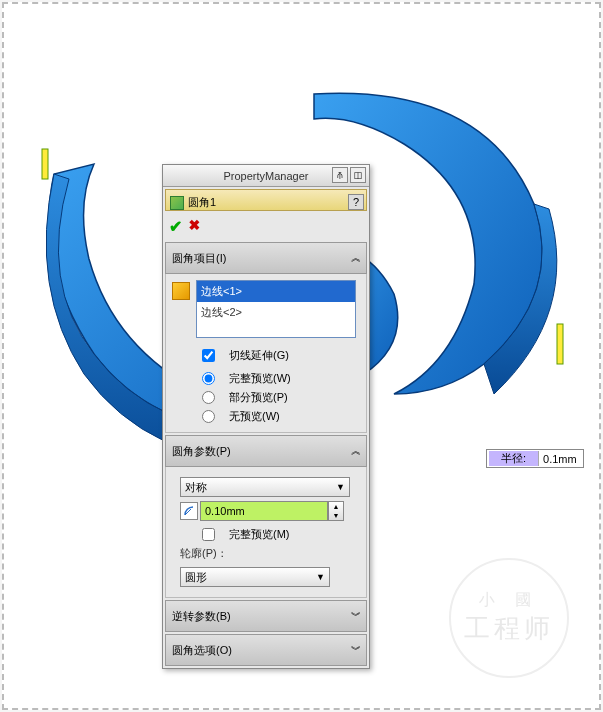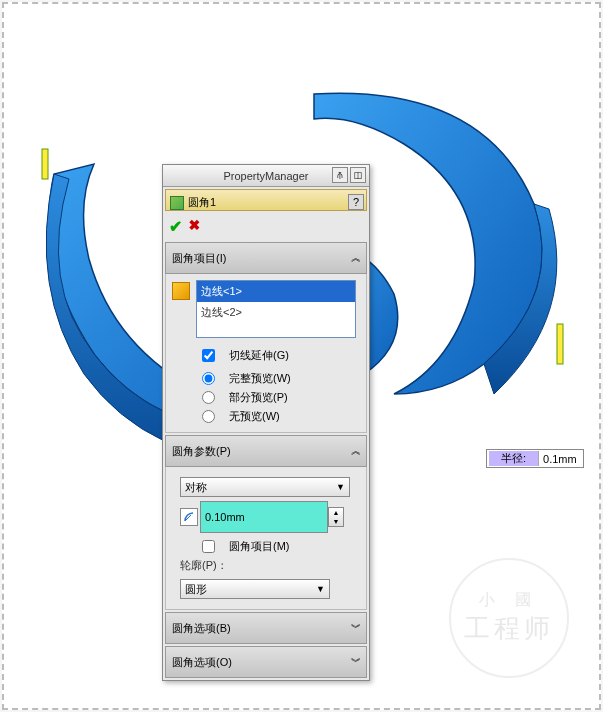--- a/index.html
+++ b/index.html
@@ -24,21 +24,21 @@
 .listbox{background:#fff;border:1px solid #6a8ec0;margin-left:24px;width:160px;height:58px}
 .lrow{padding:3px 4px;color:#333}
 .lrow.sel{background:#2169cf;color:#fff}
 .cubeico{width:18px;height:18px;background:linear-gradient(135deg,#ffcc33,#e69900);border:1px solid #b87700;position:absolute;margin-top:2px}
 .opt{display:flex;align-items:center;padding:2px 4px 2px 30px;gap:12px}
 .opt input{margin-right:2px}
 .dd{width:170px;height:20px;border:1px solid #888;background:linear-gradient(#fff,#e0e0e0);margin:4px 0 4px 8px;display:flex;align-items:center;padding:0 4px;position:relative;cursor:pointer}
 .dd .ar{position:absolute;right:4px;font-size:9px}
 .spin{display:flex;align-items:center;margin:4px 0 4px 8px}
 .spin .ico{width:18px;height:18px;border:1px solid #888;background:#fff;display:flex;align-items:center;justify-content:center;margin-right:2px}
-.spin input{width:128px;height:32px;border:1px solid #888;padding:0 4px;background:#5eead4}
+.spin input{width:128px;height:20px;border:1px solid #888;padding:0 4px;background:#bef264}
 .spin .updn{width:16px;height:20px;border:1px solid #888;background:linear-gradient(#fff,#ddd);display:flex;flex-direction:column}
 .spin .updn div{flex:1;text-align:center;font-size:7px;line-height:9px;cursor:pointer}
 .lbl{padding:2px 8px;color:#333}
 .callout{position:absolute;left:482px;top:445px;display:flex;align-items:center;background:#fff;border:1px solid #888;padding:1px 2px;font-size:11px}
 .callout .lab{background:#c4b5fd;padding:0 12px;border-right:1px solid #aaa}
 .callout .val{padding:0 4px}
 .wm{position:absolute;right:30px;bottom:30px;width:120px;height:120px;border:2px solid #eee;border-radius:50%;display:flex;flex-direction:column;align-items:center;justify-content:center;color:#e8e8e8;font-size:20px}
 .wm .l1{font-size:16px;letter-spacing:8px}
 .wm .l2{font-size:26px;letter-spacing:4px}
 </style>
@@ -148,33 +148,33 @@
               </svg>
             </div>
         <input value="0.10mm" style="">
         <div class="updn">
               <div>▲</div>
               <div>▼</div>
             </div>
       </div>
       <div class="opt" style="padding-left:30px">
             <input type="checkbox" style="">
-            <span>圆角项目(M)</span>
+            <span>完整预览(M)</span>
           </div>
       <div class="lbl">轮廓(P)：</div>
       <div class="dd" style="width:150px">
         <span>圆形</span>
             <span class="ar">▼</span>
       </div>
     </div>
   </div>
 
   <div class="sect">
     <div class="shead">
-      <span>圆角选项(B)</span>
+      <span>逆转参数(B)</span>
       <span class="tog">︾</span>
     </div>
   </div>
 
   <div class="sect">
     <div class="shead">
       <span>圆角选项(O)</span>
       <span class="tog">︾</span>
     </div>
   </div>

